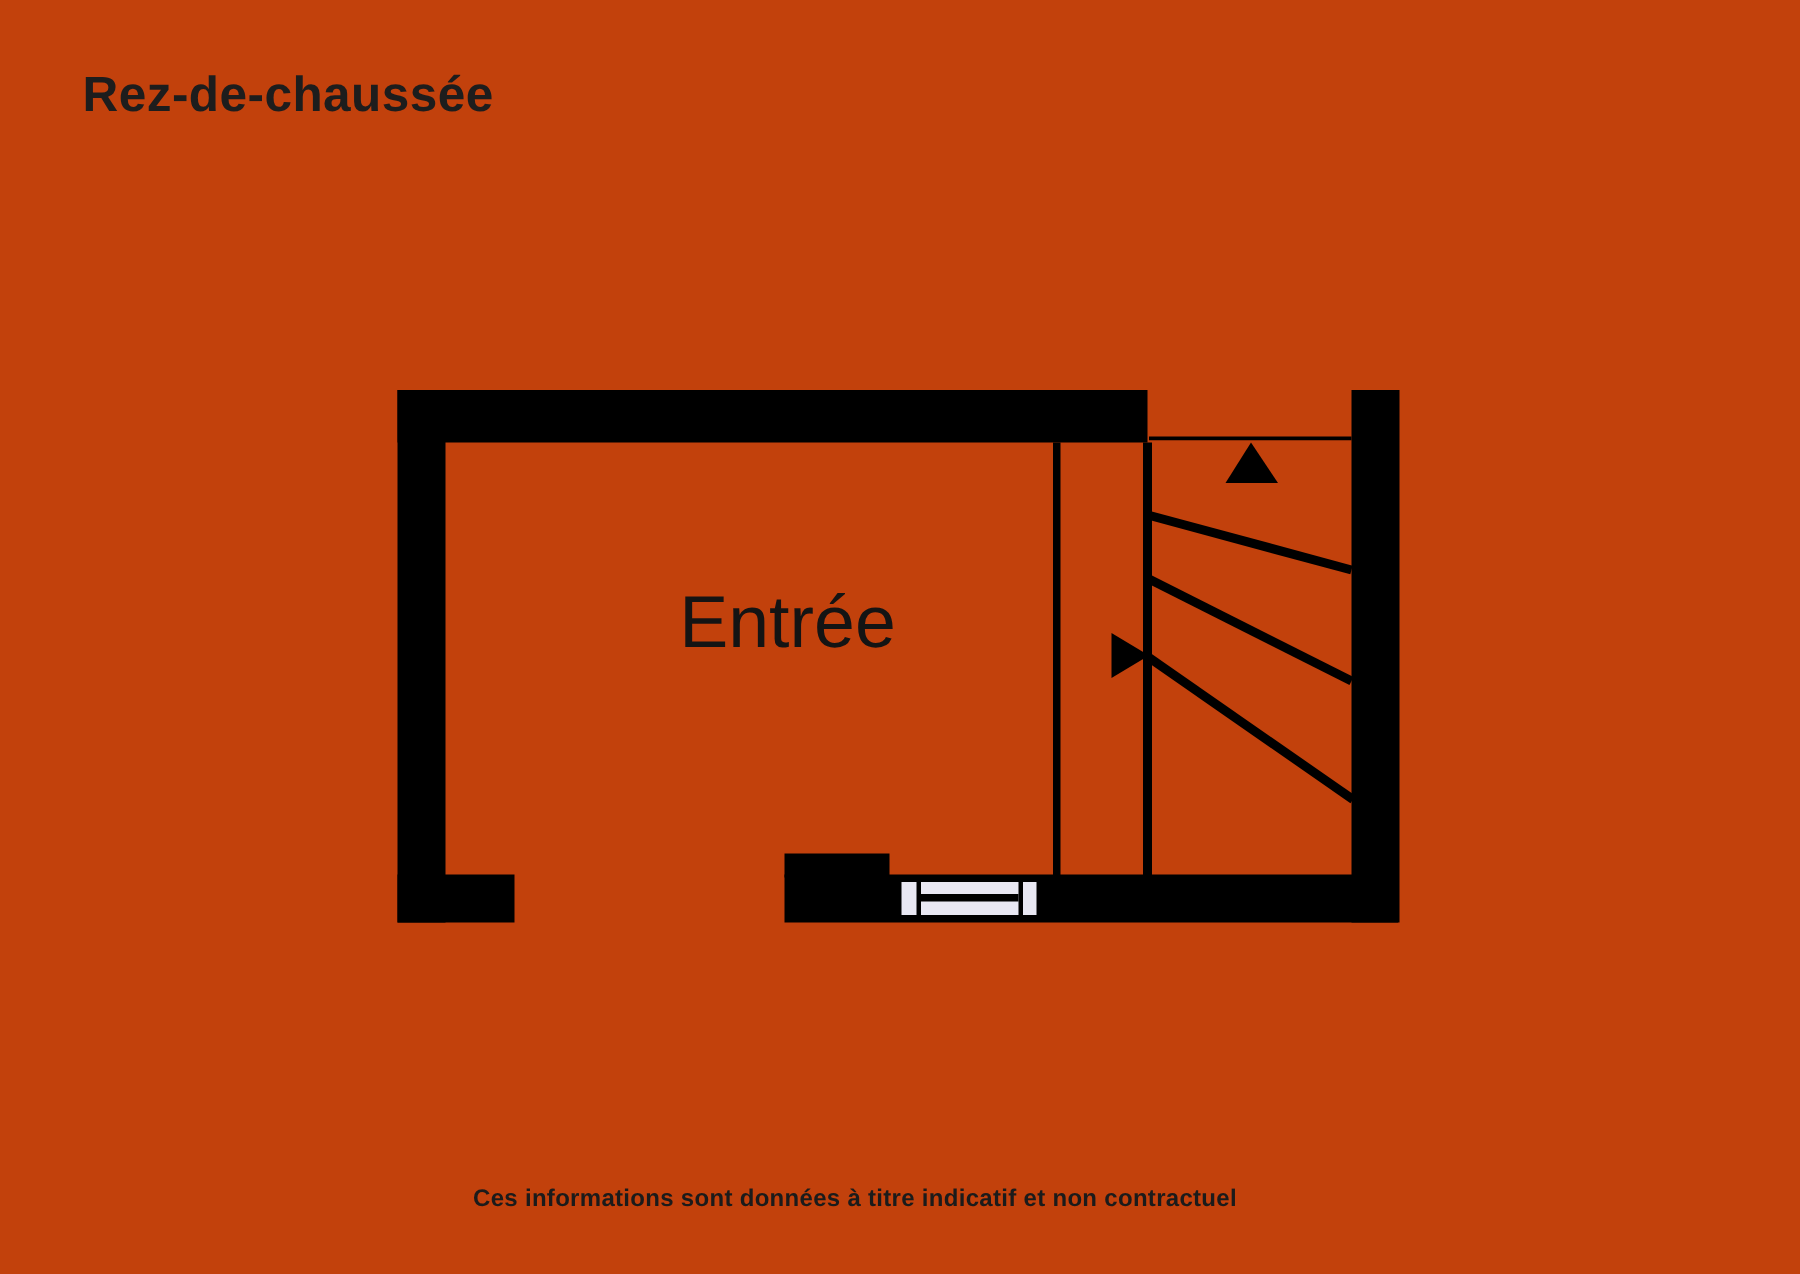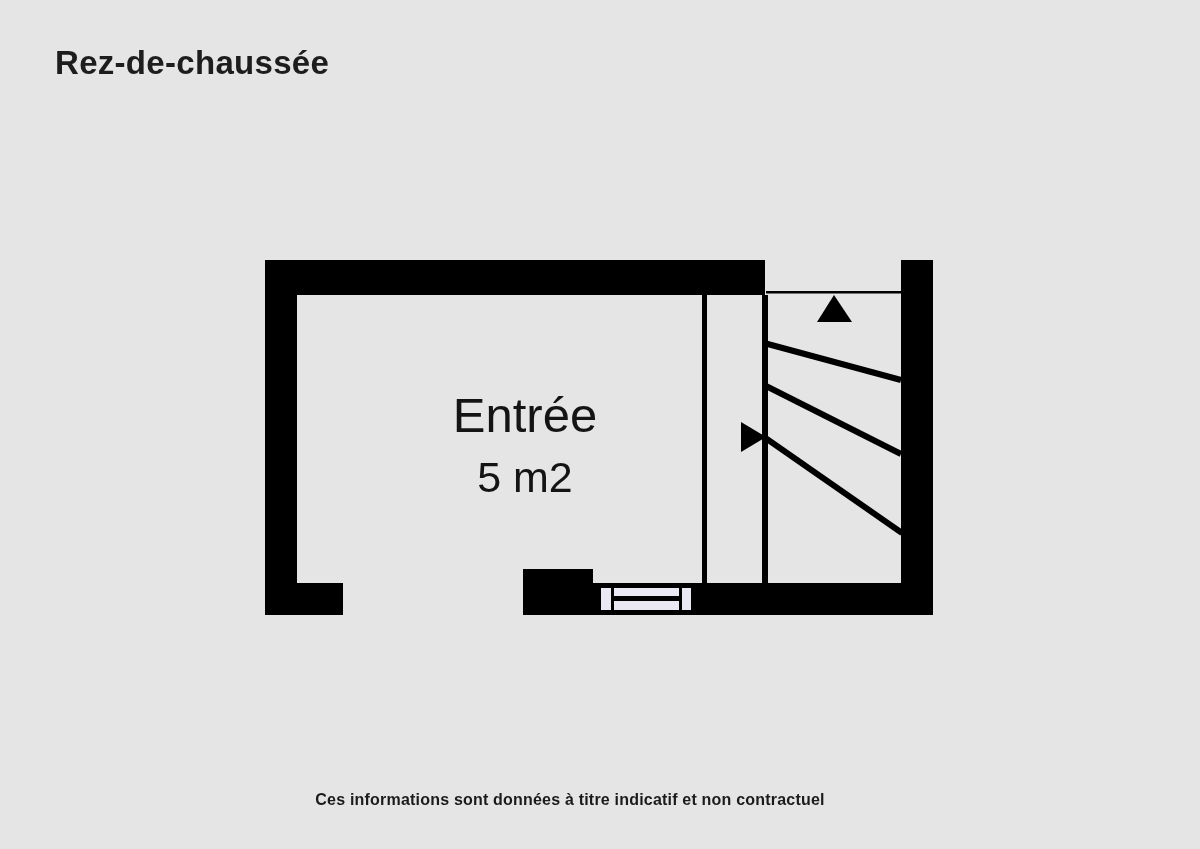--- a/index.html
+++ b/index.html
@@ -4,21 +4,21 @@
 <style>
   html, body {
     margin: 0;
     padding: 0;
     background: #ffffff;
   }
   .page {
     position: relative;
     width: 1200px;
     height: 849px;
-    background: #e5e5e5;
+    background: #c2410c;
     overflow: hidden;
     font-family: "Liberation Sans", sans-serif;
   }
   .title {
     position: absolute;
     left: 55px;
     top: 44px;
     font-size: 33px;
     font-weight: 700;
     letter-spacing: 0.3px;
@@ -104,18 +104,17 @@
       <rect x="598" y="584" width="94" height="29" fill="#000000"></rect>
       <rect x="601" y="588" width="10" height="22" fill="#e9e8f3"></rect>
       <rect x="614" y="588" width="65" height="22" fill="#e9e8f3"></rect>
       <rect x="614" y="596" width="65" height="5" fill="#000000"></rect>
       <rect x="682" y="588" width="9" height="22" fill="#e9e8f3"></rect>
     </g>
   </svg>
 
   <div class="room-label">
     <div class="room-name">Entrée</div>
-    <div class="room-area">5 m2</div>
   </div>
 
   <div class="disclaimer">Ces informations sont données à titre indicatif et non contractuel</div>
 
 </div>
 
 </body></html>

